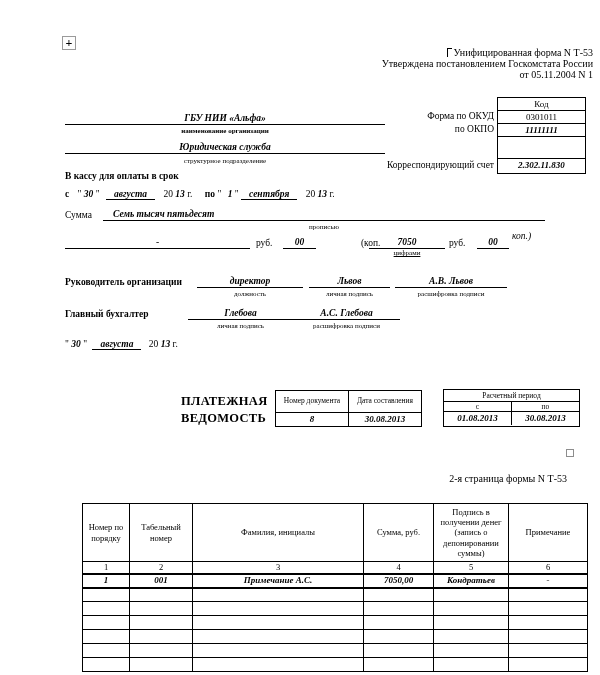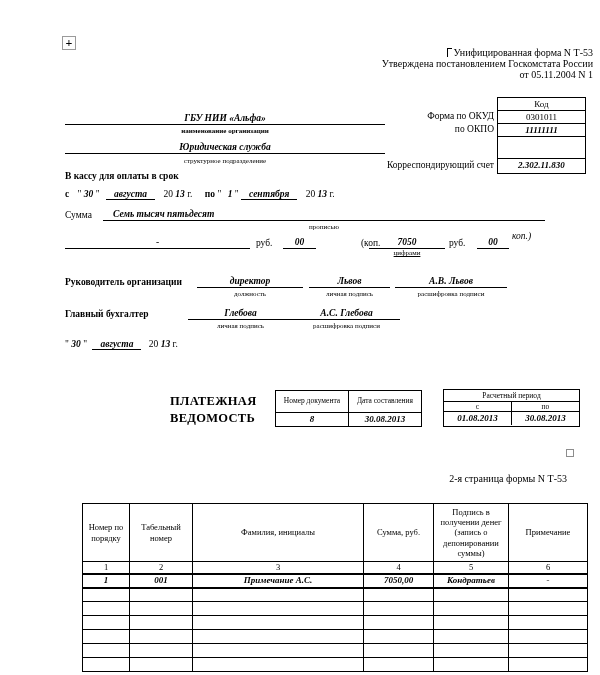--- a/index.html
+++ b/index.html
@@ -117,21 +117,21 @@
   <div class="t f9" style="left:65px;top:339px;white-space:nowrap;">
     <span>"</span>
     <span class="v">30</span>
     <span>"</span>
     <span class="v uspan" style="margin-left:3px;">августа</span>
     <span style="margin-left:5px;">20</span>
     <span class="v">13</span>
     <span>г.</span>
   </div>
 
-  <div class="t title" style="left:170px;top:393px;font-family:Liberation Serif, serif;">
+  <div class="t title" style="left:181px;top:393px;font-family:Liberation Serif, serif;">
     <div>ПЛАТЕЖНАЯ</div>
     <div>ВЕДОМОСТЬ</div>
   </div>
 
   <div class="t codebox" style="left:275px;top:390px;width:147px;height:37px;">
     <div class="minirow" style="height:22px;border-bottom:1.5px solid #000;">
       <div class="minicell mini-h" style="border-right:1px solid #000;line-height:20px;">Номер документа</div>
       <div class="minicell mini-h" style="line-height:20px;">Дата составления</div>
     </div>
     <div class="minirow" style="height:13px;">

